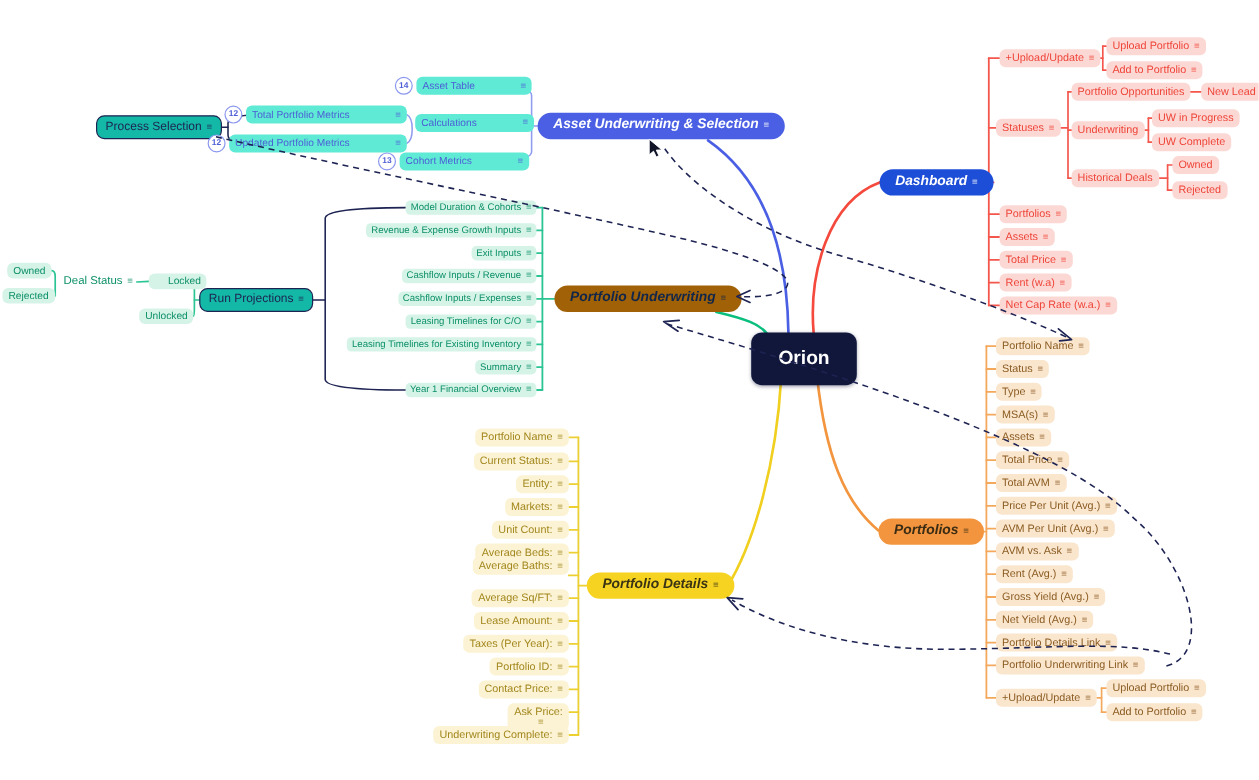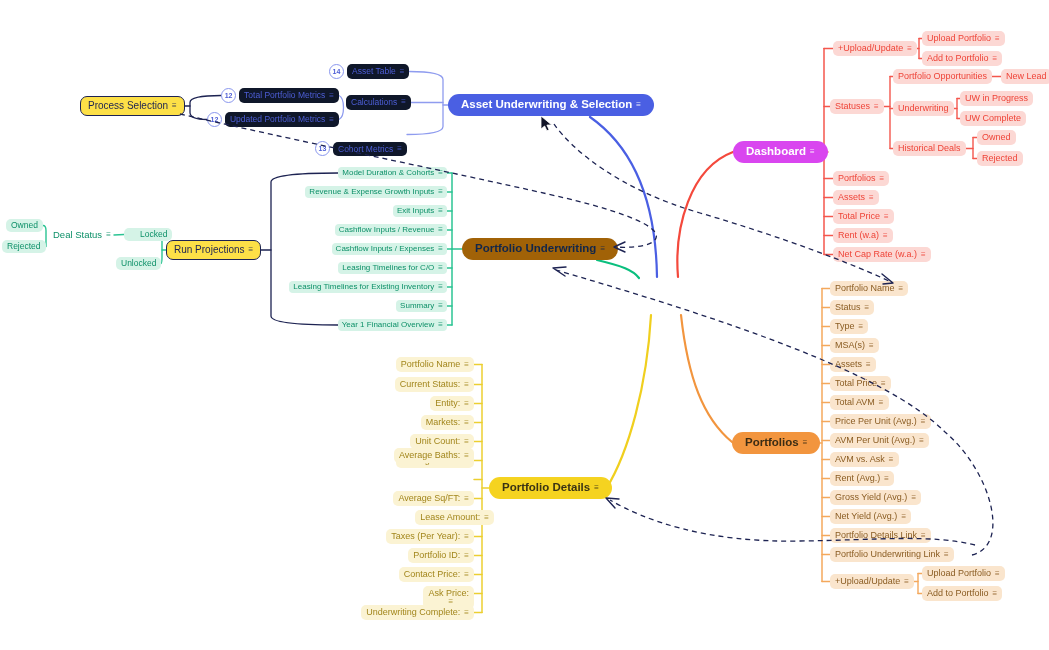--- a/index.html
+++ b/index.html
@@ -12,35 +12,35 @@
   .pos{position:absolute;}
   .node{display:flex;align-items:center;white-space:nowrap;line-height:1;border-radius:5px;
         font-size:9px;padding:3px 5px;}
   .nwrap{display:flex;align-items:center;gap:3px;}
   .nwrap .node{position:static;}
   .mi{margin-left:4px;font-size:8px;opacity:.85;}
   .badge{width:13px;height:13px;border-radius:50%;border:1px solid #8a97ee;background:#fff;
          color:#4d5ed6;font-size:7px;font-weight:bold;display:flex;align-items:center;
          justify-content:center;flex:none;}
   
-  .p-blue{background:#0f172a;color:#4d5ed6;font-size:8.5px;}
+  .p-blue{background:#5eead4;color:#4d5ed6;font-size:8.5px;gap:34px;}
   .p-red{background:#fcd8d4;color:#ee4438;}
   .p-green{background:#d5f3e7;color:#0d9068;font-size:8px;padding:2px 4px;border-radius:4px;}
   .p-mint{background:#d5f3e7;color:#0d9068;font-size:8.5px;padding:2px 5px;}
   .p-orange{background:#fae5cd;color:#8a5c22;}
   .p-yellow{background:#fbf3d3;color:#a2861c;}
   
-  .main{font-size:11.5px;font-weight:bold;padding:5px 13px;border-radius:11px;}
+  .main{font-size:11.5px;font-weight:bold;padding:5px 13px;border-radius:11px;font-style:italic;}
   .m-blue{background:#4a5fe3;color:#ffffff;}
-  .m-red{background:#d946ef;color:#ffffff;}
+  .m-red{background:#1d4ed8;color:#ffffff;}
   .m-green{background:#a16207;color:#12264a;}
   .m-orange{background:#f2953e;color:#3a2c14;}
   .m-yellow{background:#f5d320;color:#3a3314;}
   
-  .boxn{background:#fde047;border:1.4px solid #1d2352;color:#1d2352;font-size:10px;
+  .boxn{background:#14b8a6;border:1.4px solid #1d2352;color:#1d2352;font-size:10px;
         padding:4px 7px;border-radius:7px;}
   .plainn{background:transparent;color:#0d9068;font-size:9.5px;padding:2px 3px;}
   .orion{background:#10173b;color:#ffffff;width:78px;height:38px;border-radius:9px;
          display:flex;align-items:center;justify-content:center;font-size:16px;font-weight:bold;
          box-shadow:0 1px 3px rgba(16,23,59,.35);}
 </style>
 </head>
 <body>
 
 <div id="canvas">
@@ -133,20 +133,23 @@
       <path d="M 43,225.5 Q 46,225.5 46,230.5 L 46,241.5 Q 46,246.5 46,246.5" stroke="#2bc493" stroke-width="1.4" fill="none" stroke-linecap="round"></path>
       <path d="M 114,235 L 124,234.5" stroke="#2bc493" stroke-width="1.4" fill="none" stroke-linecap="round"></path>
       <path d="M 221,95.5 Q 190,95.5 190,102.5 L 190,112.5 Q 190,119.5 207,119.5" stroke="#1d2352" stroke-width="1.3" fill="none" stroke-linecap="round"></path>
       <path d="M 185,106 L 190,106" stroke="#1d2352" stroke-width="1.3" fill="none" stroke-linecap="round"></path>
       <path d="M 339,95.5 C 345,98.5 345,116.5 339,119.5" stroke="#8f9cef" stroke-width="1.3" fill="none" stroke-linecap="round"></path>
       <path d="M 409,71.5 Q 443,71.5 443,79.5 L 443,126.5 Q 443,134.5 407,134.5" stroke="#8f9cef" stroke-width="1.3" fill="none" stroke-linecap="round"></path>
       <path d="M 411,102.5 L 443,102.5" stroke="#8f9cef" stroke-width="1.3" fill="none" stroke-linecap="round"></path>
       <path d="M 448,105 L 443,105" stroke="#8f9cef" stroke-width="1.3" fill="none" stroke-linecap="round"></path>
     </svg>
   <div id="nodes">
+      <div class="node orion pos" style="left: 626px; top: 277px;">
+        <span>Orion</span>
+      </div>
       <div class="node boxn pos" style="left: 80px; top: 96px;">
         <span>Process Selection</span>
         <span class="mi">≡</span>
       </div>
       <div class="nwrap pos" style="right: 710px; top: 88px;">
         <span class="badge">12</span>
         <div class="node p-blue">
           <span>Total Portfolio Metrics</span>
           <span class="mi">≡</span>
         </div>
@@ -162,21 +165,21 @@
         <span class="badge">14</span>
         <div class="node p-blue">
           <span>Asset Table</span>
           <span class="mi">≡</span>
         </div>
       </div>
       <div class="node p-blue pos" style="left: 346px; top: 95px;">
         <span>Calculations</span>
         <span class="mi">≡</span>
       </div>
-      <div class="nwrap pos" style="left: 315px; top: 141px; align-items: flex-end;">
+      <div class="nwrap pos" style="left: 315px; top: 127px;">
         <span class="badge">13</span>
         <div class="node p-blue">
           <span>Cohort Metrics</span>
           <span class="mi">≡</span>
         </div>
       </div>
       <div class="node main m-blue pos" style="left: 448px; top: 94px;">
         <span>Asset Underwriting &amp; Selection</span>
         <span class="mi">≡</span>
       </div>
@@ -401,29 +404,29 @@
         <span class="mi">≡</span>
       </div>
       <div class="node p-yellow pos" style="right: 575px; top: 434px;">
         <span>Unit Count:</span>
         <span class="mi">≡</span>
       </div>
       <div class="node p-yellow pos" style="right: 575px; top: 453px;">
         <span>Average Beds:</span>
         <span class="mi">≡</span>
       </div>
-      <div class="node p-yellow pos" style="right: 575px; top: 448px; text-align: right;">
+      <div class="node p-yellow pos" style="right: 575px; top: 464px; text-align: right;">
         <span>Average Baths:</span>
         <span class="mi">≡</span>
       </div>
       <div class="node p-yellow pos" style="right: 575px; top: 491px;">
         <span>Average Sq/FT:</span>
         <span class="mi">≡</span>
       </div>
-      <div class="node p-yellow pos" style="right: 555px; top: 510px;">
+      <div class="node p-yellow pos" style="right: 575px; top: 510px;">
         <span>Lease Amount:</span>
         <span class="mi">≡</span>
       </div>
       <div class="node p-yellow pos" style="right: 575px; top: 529px;">
         <span>Taxes (Per Year):</span>
         <span class="mi">≡</span>
       </div>
       <div class="node p-yellow pos" style="right: 575px; top: 548px;">
         <span>Portfolio ID:</span>
         <span class="mi">≡</span>

